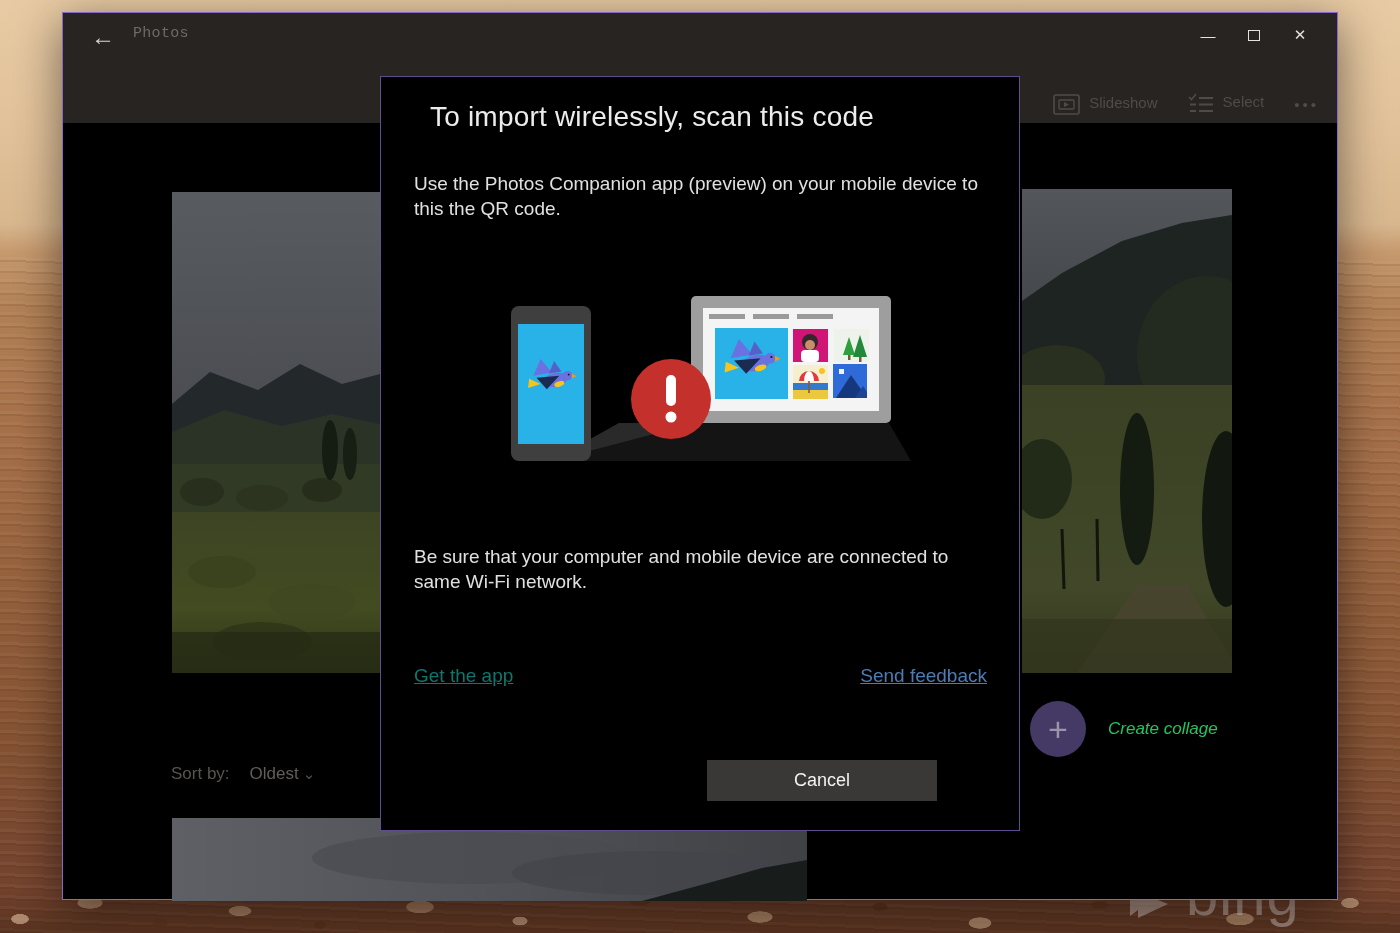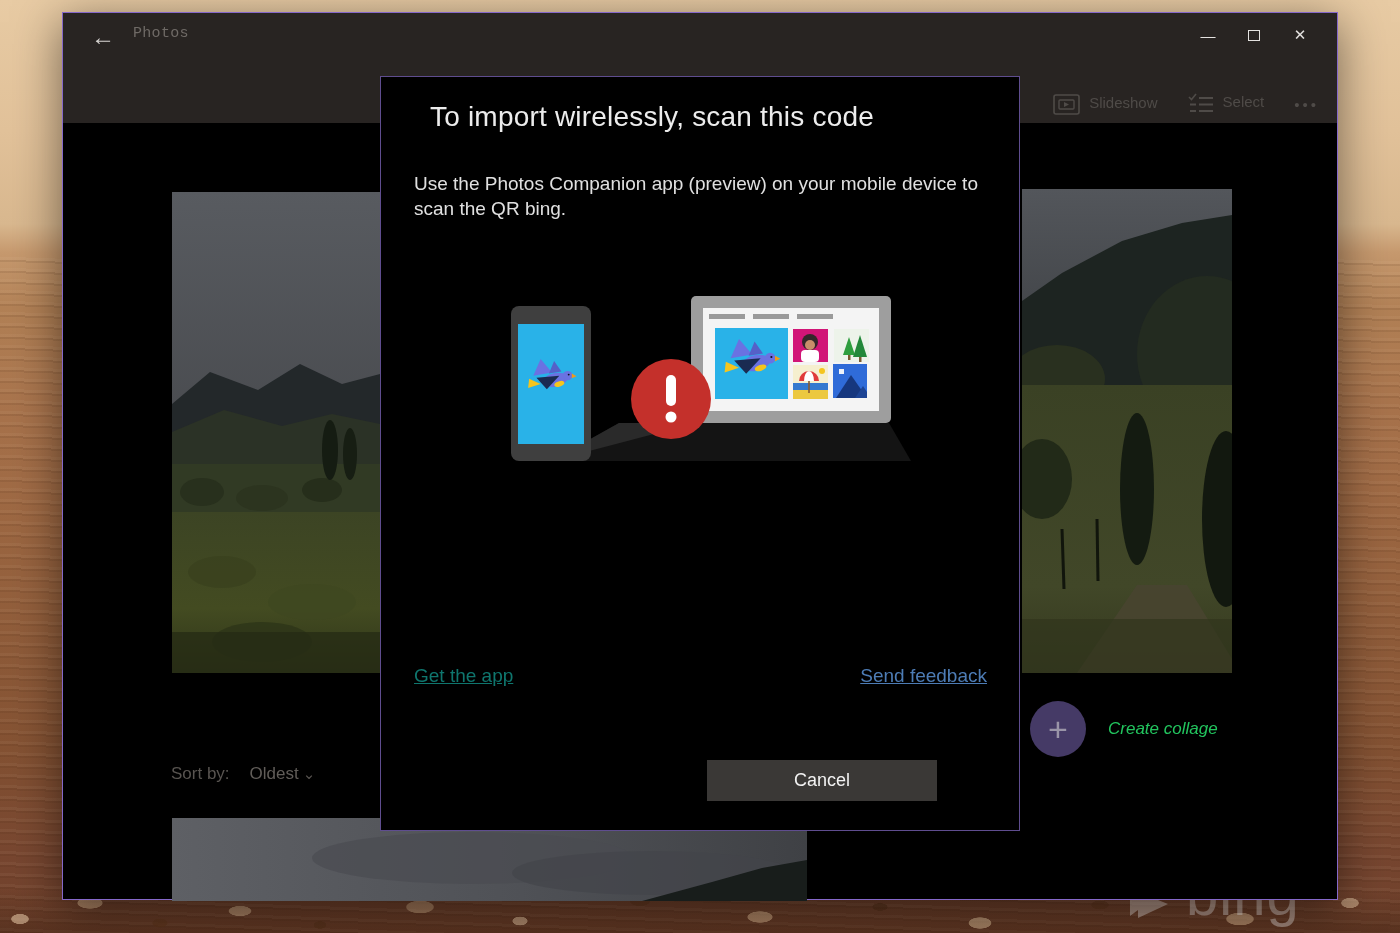--- a/index.html
+++ b/index.html
@@ -214,21 +214,21 @@
     <div class="collage">
       <div class="collage-circle">
         <span>+</span>
       </div>
       <span class="collage-label">Create collage</span>
     </div>
   </div>
 
   <div id="dialog">
     <div class="dlg-title">To import wirelessly, scan this code</div>
-    <div class="dlg-body dlg-b1">Use the Photos Companion app (preview) on your mobile device to scan the QR bing.</div>
+    <div class="dlg-body dlg-b1">Use the Photos Companion app (preview) on your mobile device to this the QR code.</div>
 
     <div class="illo">
       <svg width="440" height="190" viewBox="0 0 440 190">
         <defs>
           <g id="bird">
             <polygon points="30,0 52,26 16,32" fill="#6a72e2"></polygon>
             <polygon points="56,4 70,24 46,28" fill="#5560c8"></polygon>
             <ellipse cx="58" cy="40" rx="24" ry="13" fill="#6a72e2" transform="rotate(-12 58 40)"></ellipse>
             <circle cx="82" cy="32" r="9" fill="#6a72e2"></circle>
             <polygon points="90,28 99,33 90,37" fill="#f09a1a"></polygon>
@@ -286,20 +286,21 @@
         </g>
 
         <g>
           <circle cx="180" cy="112" r="40" fill="#c4302b"></circle>
           <rect x="175" y="88" width="10" height="31" rx="5" fill="#ffffff"></rect>
           <circle cx="180" cy="130" r="5.5" fill="#ffffff"></circle>
         </g>
       </svg>
     </div>
 
+    <div class="dlg-body dlg-b2">Be sure that your computer and mobile device are connected to same Wi-Fi network.</div>
 
     <div class="dlg-links">
       <a class="link-purple">Get the app</a>
       <a class="link-blue">Send feedback</a>
     </div>
 
     <div class="cancel-btn">Cancel</div>
   </div>
 
 </div>

